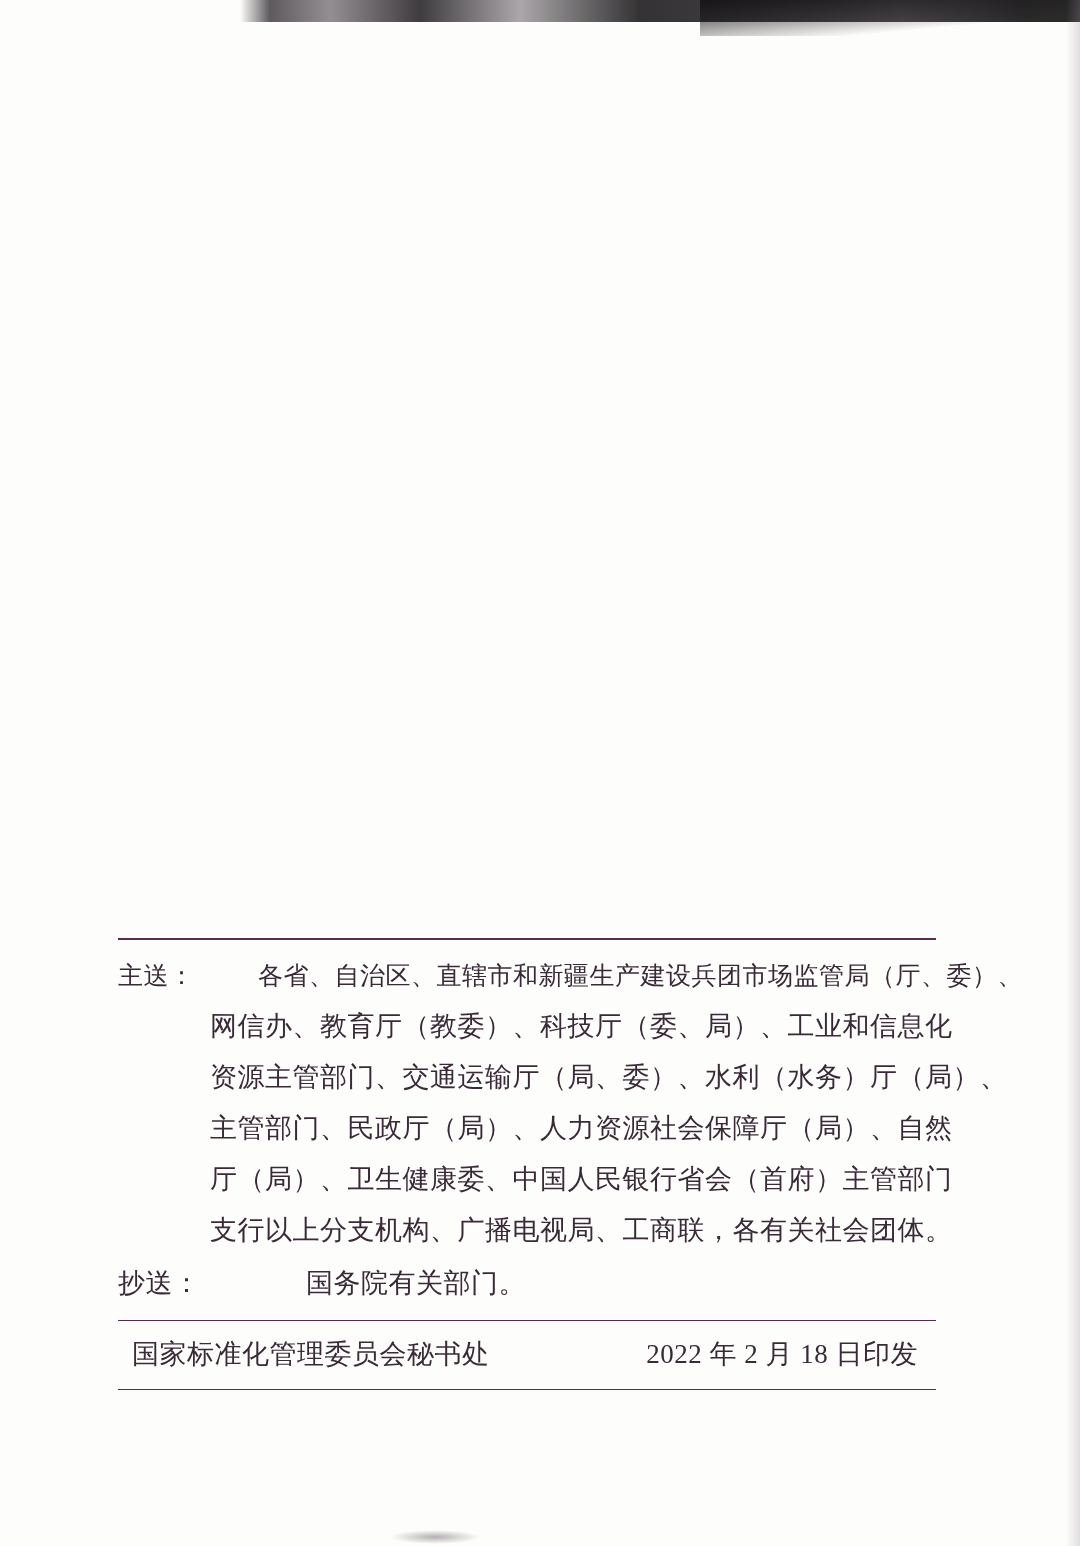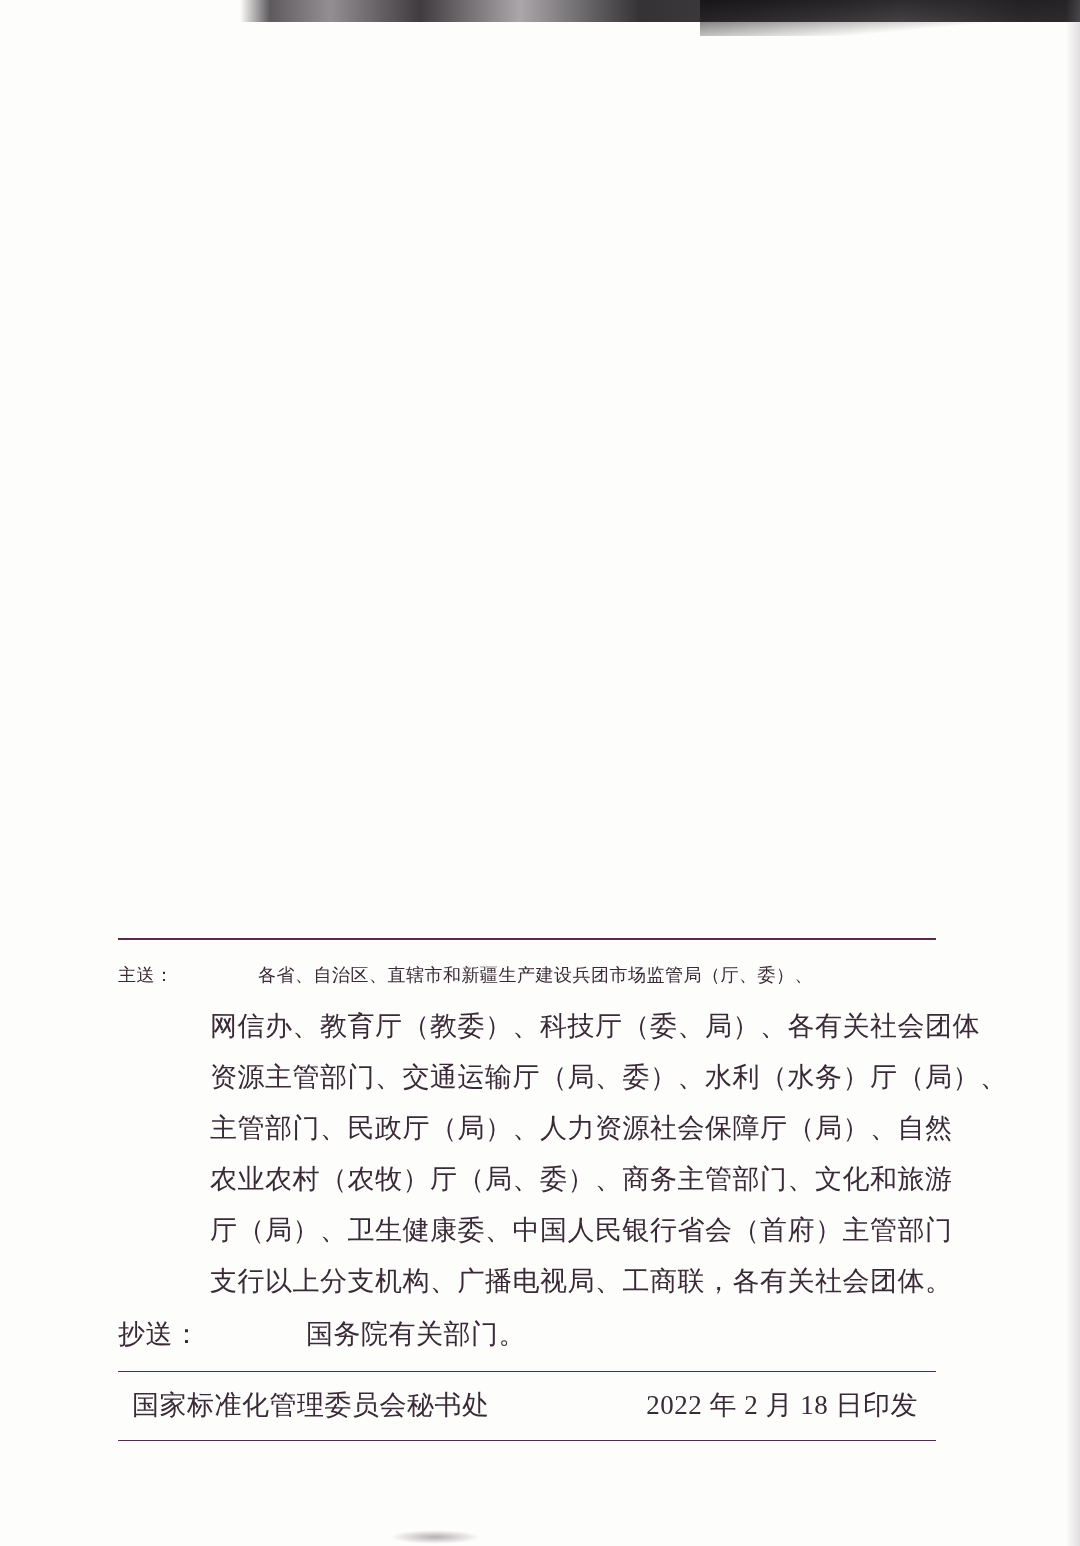--- a/index.html
+++ b/index.html
@@ -86,21 +86,21 @@
     border-top: 1.5px solid #5a2a4a;
   }
 
   .block {
     padding: 10px 0 6px 0;
   }
 
   .line-row {
     display: flex;
     align-items: flex-start;
-    font-size: 18px;
+    font-size: 25px;
     line-height: 51px;
     letter-spacing: 0.5px;
     white-space: nowrap;
   }
   .label {
     flex: 0 0 auto;
     width: 92px;
   }
   .content {
     flex: 1 1 auto;
@@ -149,24 +149,23 @@
 
   <div class="doc-footer">
 
     <div class="rule"></div>
 
     <div class="block">
       <div class="line-row">
         <span class="label">主送：</span>
         <span class="content">各省、自治区、直辖市和新疆生产建设兵团市场监管局（厅、委）、</span>
       </div>
-      <div class="indent">网信办、教育厅（教委）、科技厅（委、局）、各有关社会团体</div>
+      <div class="indent">网信办、教育厅（教委）、科技厅（委、局）、工业和信息化</div>
       <div class="indent">资源主管部门、交通运输厅（局、委）、水利（水务）厅（局）、</div>
       <div class="indent">主管部门、民政厅（局）、人力资源社会保障厅（局）、自然</div>
-      <div class="indent">农业农村（农牧）厅（局、委）、商务主管部门、文化和旅游</div>
       <div class="indent">厅（局）、卫生健康委、中国人民银行省会（首府）主管部门</div>
       <div class="indent">支行以上分支机构、广播电视局、工商联，各有关社会团体。</div>
 
       <div class="cc-row">
         <span class="label">抄送：</span>
         <span class="content">国务院有关部门。</span>
       </div>
     </div>
 
     <div class="rule thin"></div>

